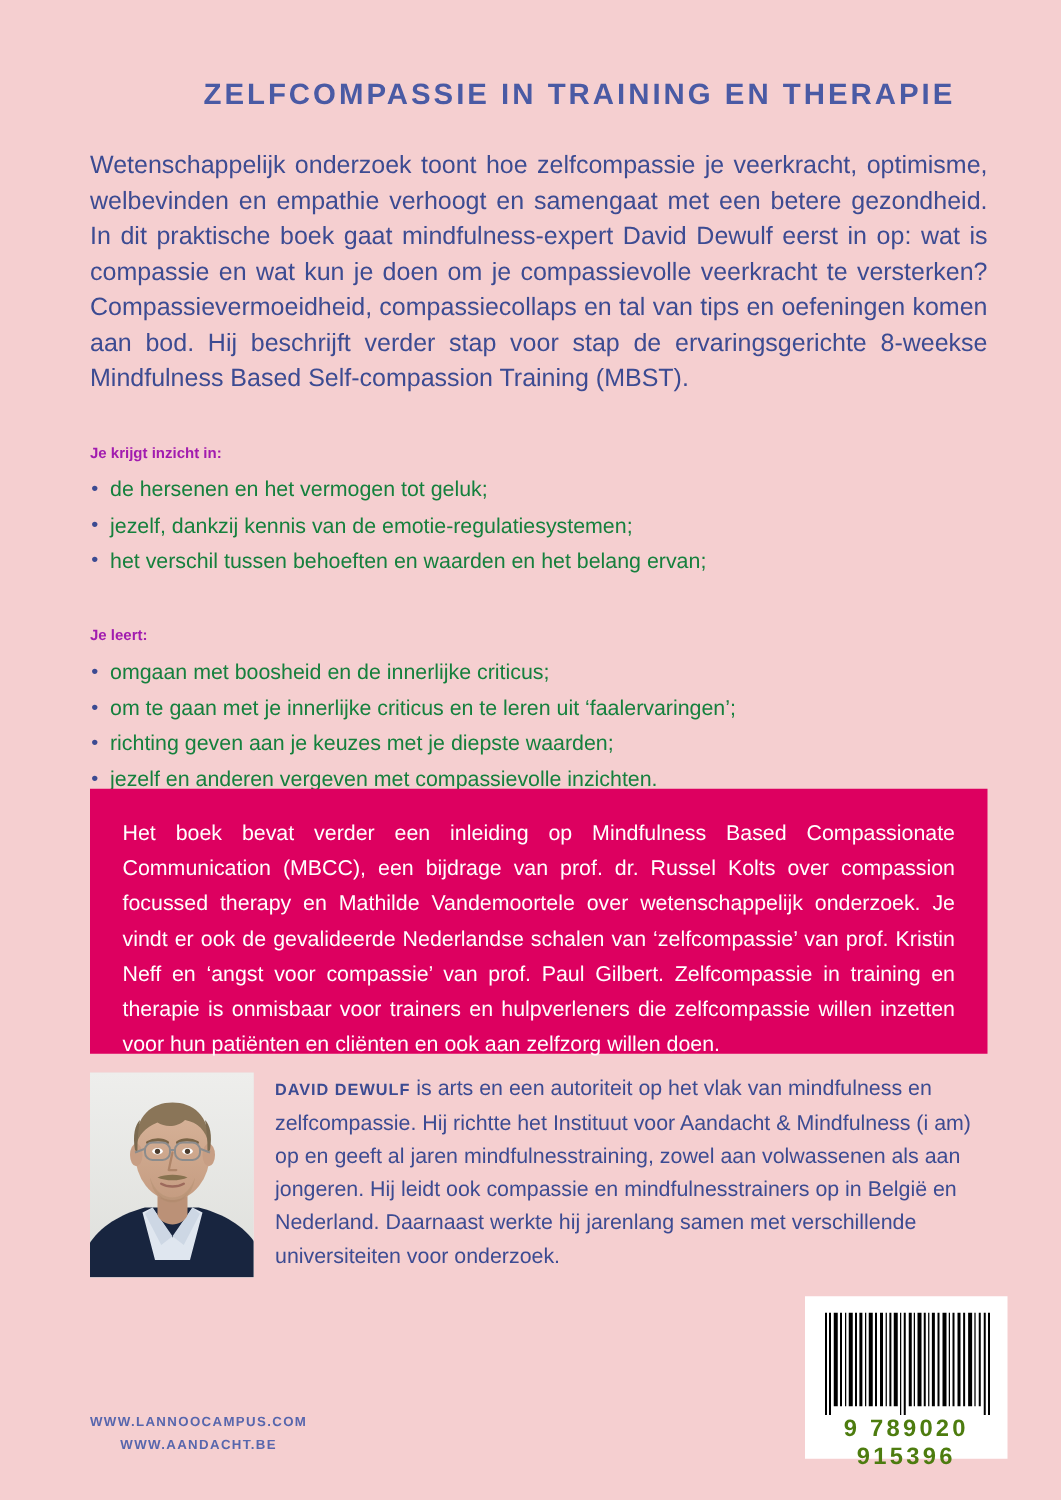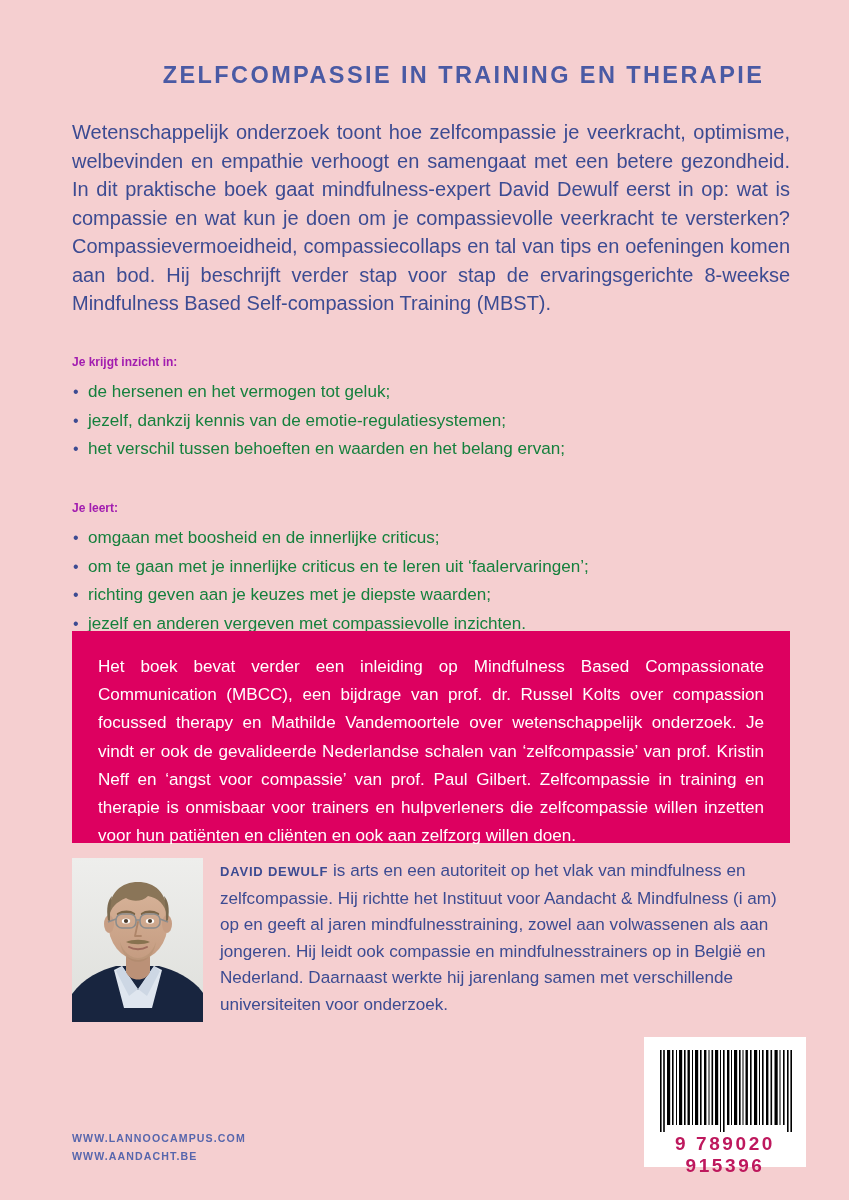--- a/index.html
+++ b/index.html
@@ -145,20 +145,21 @@
     left: 72px;
     top: 1130px;
   }
   .footer-links div {
     color: #5766ad;
     font-size: 10.6px;
     letter-spacing: 1.1px;
     line-height: 17.5px;
     font-weight: bold;
     font-family: "Liberation Sans", sans-serif;
+    text-align: center;
   }
 
   
   .barcode-box {
     position: absolute;
     left: 644px;
     top: 1037px;
     width: 162px;
     height: 130px;
     background: #ffffff;
@@ -169,21 +170,21 @@
     top: 13px;
     width: 132px;
     height: 82px;
   }
   .barcode-digits {
     position: absolute;
     left: 0;
     top: 96px;
     width: 162px;
     text-align: center;
-    color: #be185d;
+    color: #4d7c0f;
     font-size: 19px;
     font-weight: bold;
     letter-spacing: 2.6px;
     font-family: "Liberation Sans", sans-serif;
   }
 </style>
 </head>
 <body>
 
 <div class="page">

